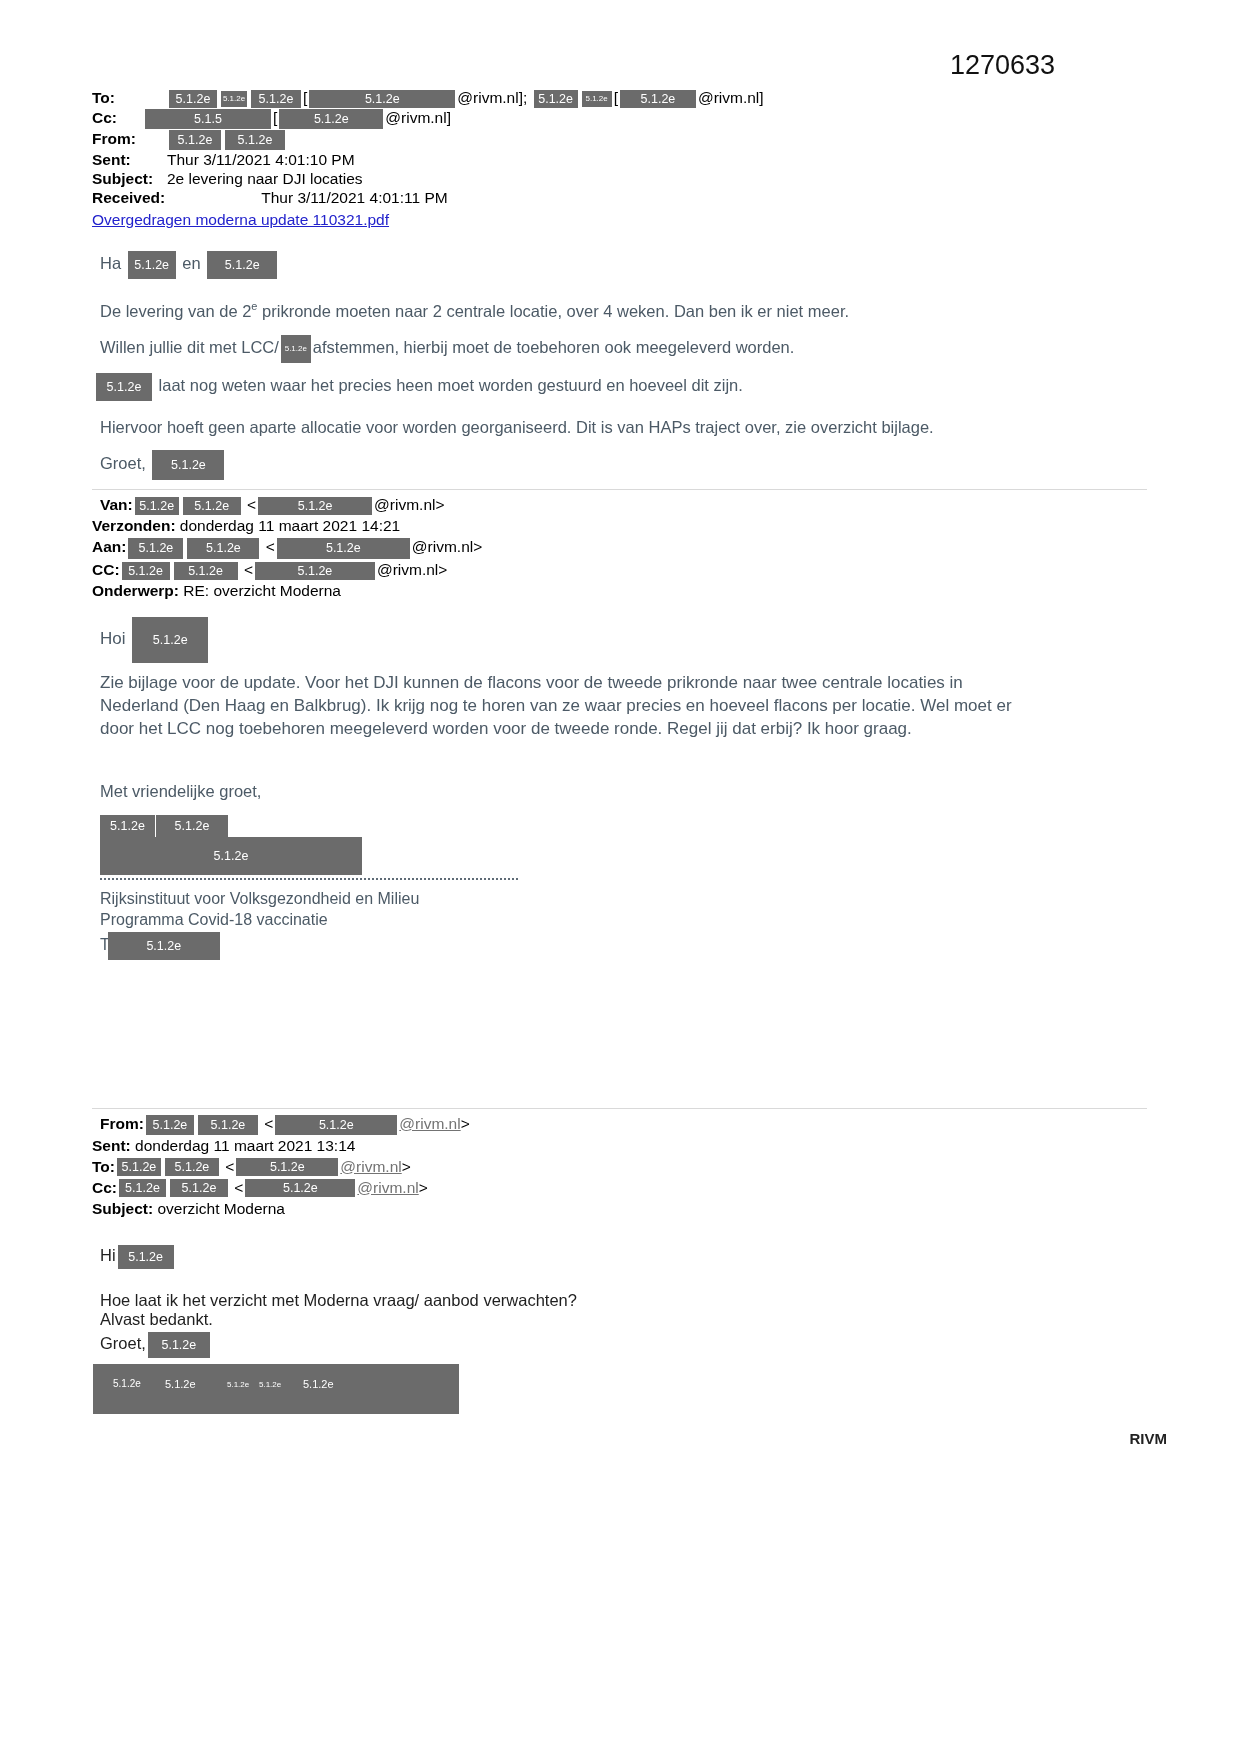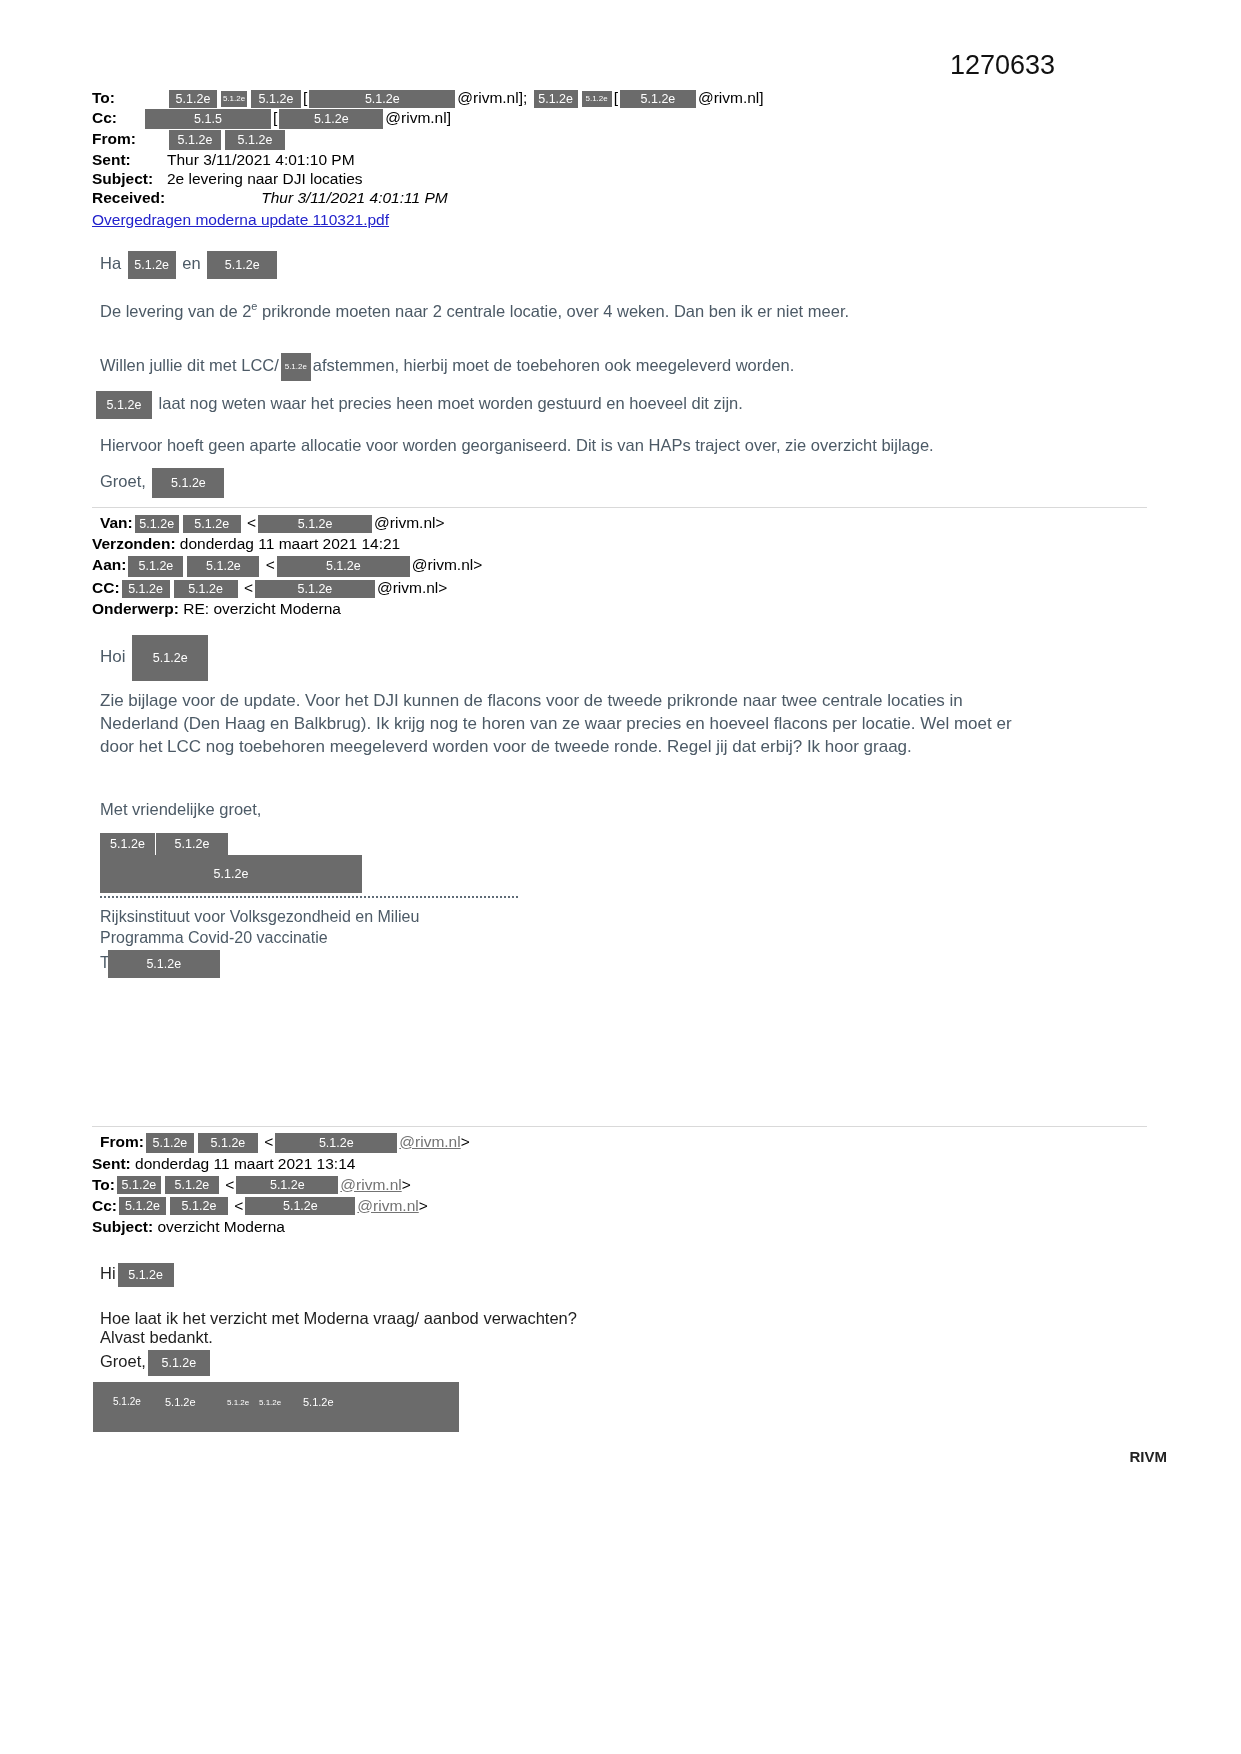--- a/index.html
+++ b/index.html
@@ -27,21 +27,21 @@
     vertical-align:middle;
     margin:0 2px;
     white-space:nowrap;
   }
   .rd.tiny { font-size:8px; }
 
   
   .hrow { font-size:15.5px; line-height:19px; min-height:19px; color:#000; }
   .hl { display:inline-block; min-width:75px; font-weight:bold; }
   .hl.wide { min-width:0; margin-right:0; }
-  .received-val { margin-left:96px;font-style:italic; }
+  .received-val { margin-left:96px; }
   .attachment {
     margin-top:3px; font-size:15.5px; line-height:19px;
   }
   .attachment a { color:#2222cc; text-decoration:underline; cursor:pointer; }
 
   
   .gray { color:#4c5a66; }
   .b1 { font-size:16.5px; line-height:21px; }
 
   .hr-line { border:none; border-top:1px solid #d9d9d9; width:1055px; margin-top:9px; }
@@ -107,21 +107,21 @@
     <div class="gray b1" style="margin-left:8px">
       <div style="margin-top:22px">
         <span>Ha</span>
         <span class="rd" style="width:48px;height:28px;line-height:28px">5.1.2e</span>
         <span>en</span>
         <span class="rd" style="width:70px;height:28px;line-height:28px">5.1.2e</span>
       </div>
       <div style="margin-top:17px">
         <span>De levering van de 2</span><sup style="font-size:11px">e</sup><span> prikronde moeten naar 2 centrale locatie, over 4 weken. Dan ben ik er niet meer.</span>
       </div>
-      <div style="margin-top:32px">
+      <div style="margin-top:14px">
         <span>Willen jullie dit met LCC/</span><span class="rd tiny" style="width:30px;height:28px;line-height:28px">5.1.2e</span><span>afstemmen, hierbij moet de toebehoren ook meegeleverd worden.</span>
       </div>
       <div style="margin-top:10px">
         <span class="rd" style="width:56px;height:28px;line-height:28px;margin-left:-4px">5.1.2e</span>
         <span>laat nog weten waar het precies heen moet worden gestuurd en hoeveel dit zijn.</span>
       </div>
       <div style="margin-top:16px">Hiervoor hoeft geen aparte allocatie voor worden georganiseerd. Dit is van HAPs traject over, zie overzicht bijlage.</div>
       <div style="margin-top:12px">
         <span>Groet,</span>
         <span class="rd" style="width:72px;height:30px;line-height:30px">5.1.2e</span>
@@ -161,21 +161,21 @@
           <span class="rd" style="width:55px;height:22px;line-height:22px;margin:0 1px 0 0">5.1.2e</span><span class="rd" style="width:72px;height:22px;line-height:22px;margin:0">5.1.2e</span>
         </div>
         <div>
           <span class="rd" style="width:262px;height:38px;line-height:38px;margin:0">5.1.2e</span>
         </div>
       </div>
 
       <div class="dotline"></div>
 
       <div class="org" style="margin-top:8px">Rijksinstituut voor Volksgezondheid en Milieu</div>
-      <div class="org">Programma Covid-20 vaccinatie</div>
+      <div class="org">Programma Covid-18 vaccinatie</div>
       <div class="org" style="margin-top:2px">
         <span>T</span><span class="rd" style="width:112px;height:28px;line-height:28px;margin-left:-2px">5.1.2e</span>
       </div>
     </div>
 
     <hr class="hr-line" style="margin-top:148px">
 
     <div style="margin-top:4px">
       <div class="h2row" style="margin-left:8px">
         <b>From:</b><span class="rd" style="width:48px;height:20px;line-height:20px">5.1.2e</span><span class="rd" style="width:60px;height:20px;line-height:20px">5.1.2e</span> <span>&lt;</span><span class="rd" style="width:122px;height:20px;line-height:20px">5.1.2e</span><a class="link-blue">@rivm.nl</a><span>&gt;</span>

